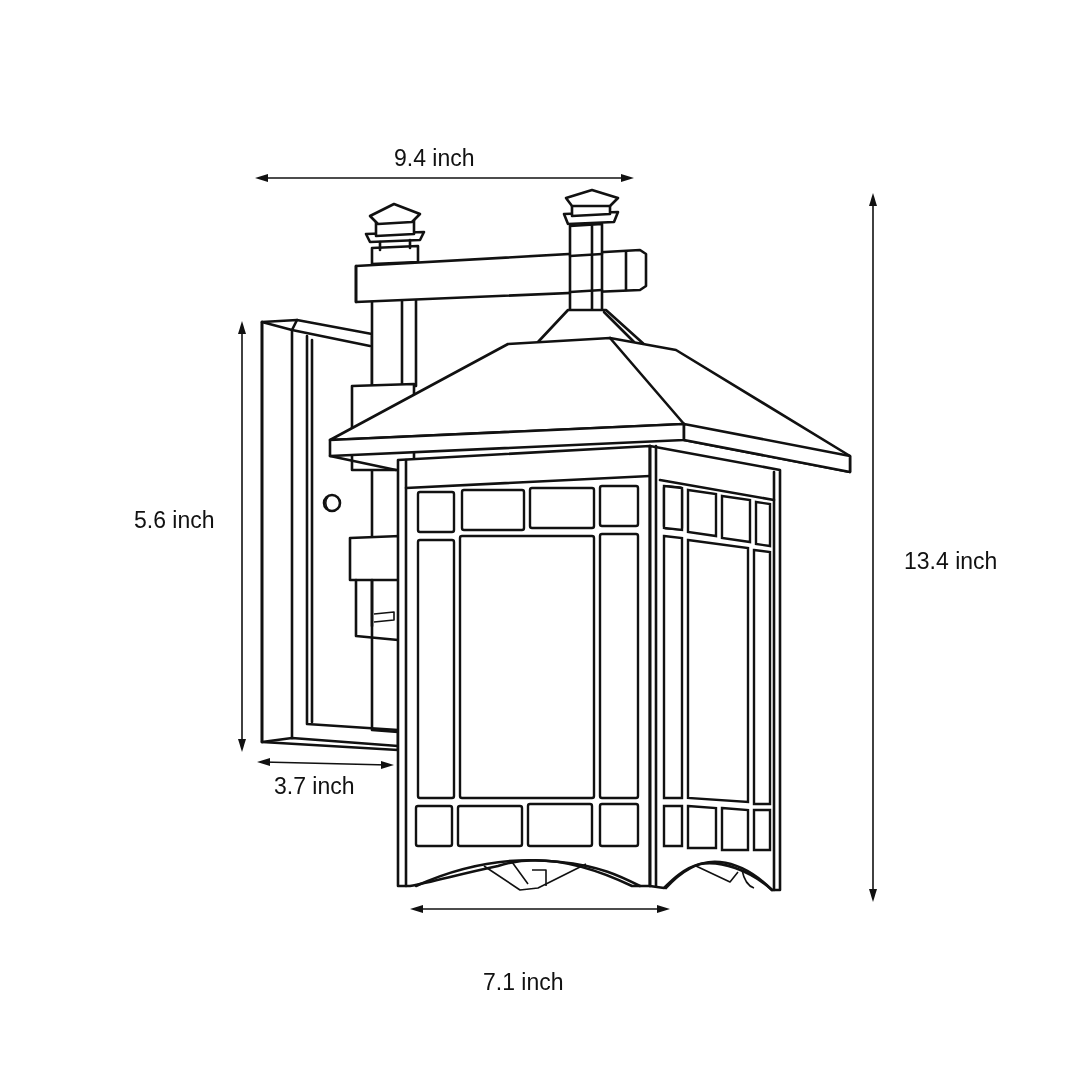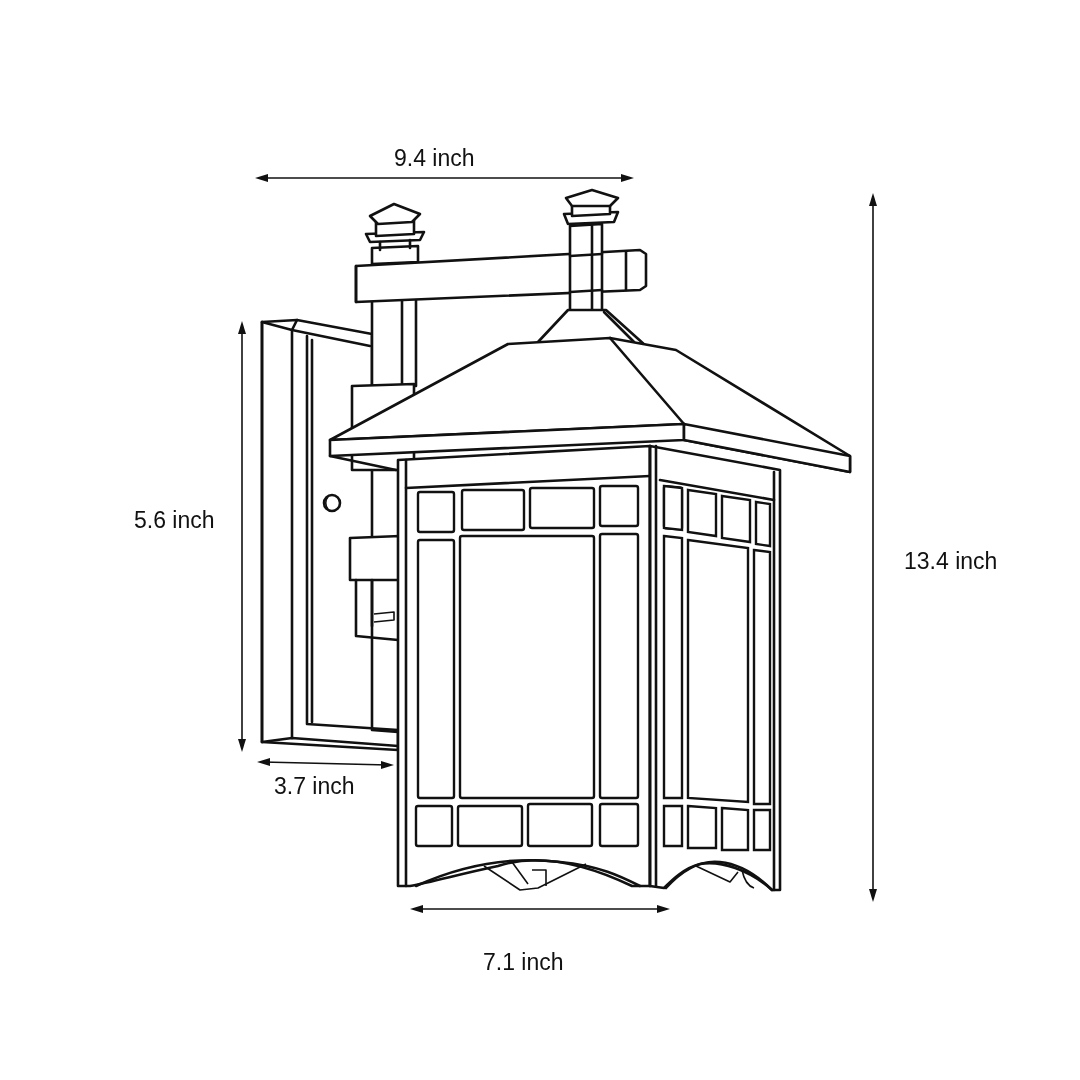--- a/index.html
+++ b/index.html
@@ -161,14 +161,14 @@
     </g>
 
     <path class="ln" d="M650,446 L650,886"></path>
   </svg>
 
   
   <div class="label" style="left:394px; top:147px;">9.4 inch</div>
   <div class="label" style="left:884px; top:550px;margin-left:20px;">13.4 inch</div>
   <div class="label" style="left:134px; top:509px;">5.6 inch</div>
   <div class="label" style="left:274px; top:775px;">3.7 inch</div>
-  <div class="label" style="left:483px; top:951px;">7.1 inch</div>
+  <div class="label" style="left:483px; top:971px;">7.1 inch</div>
 </div>
 
 </body></html>

